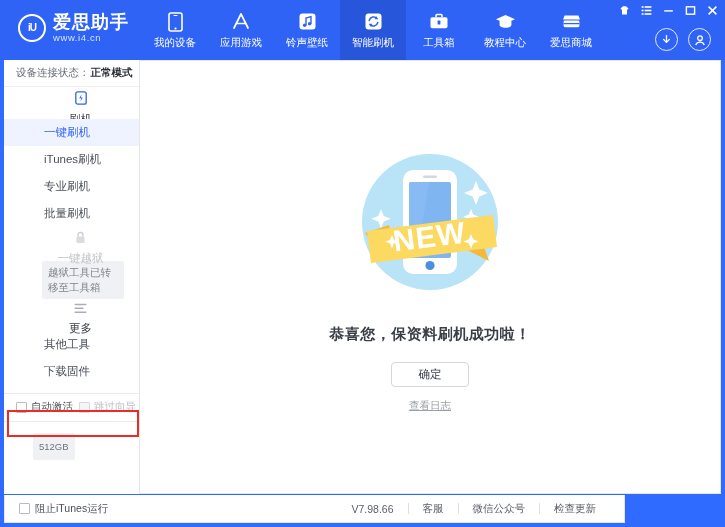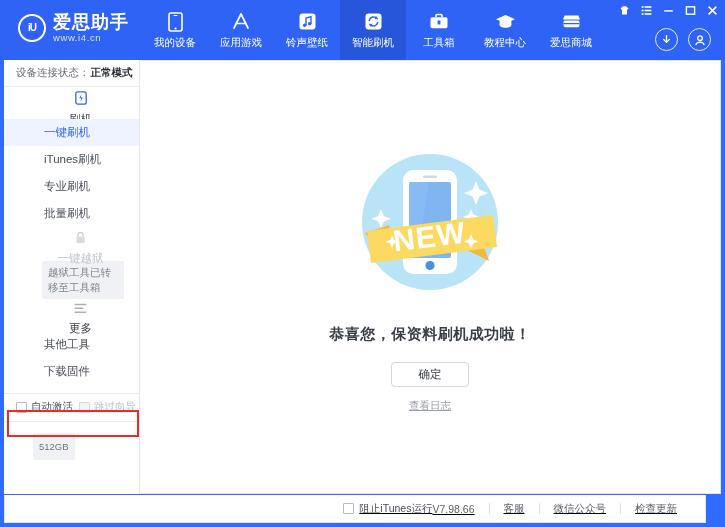--- a/index.html
+++ b/index.html
@@ -311,31 +311,30 @@
     font-size: 10.5px;
     color: #9aa0a8;
     text-decoration: underline;
     cursor: pointer;
   }
 
   
   .statusbar {
     position: absolute;
     left: 4px; top: 495px;
-    width: 702px;
+    width: 621px;
     height: 28px;
     background: #ffffff;
     border: 1px solid #e3e6ec;
     border-top: none;
     box-sizing: border-box;
     display: flex;
     align-items: center;
-    justify-content: flex-end;
+    justify-content: space-between;
     padding: 0 14px;
-    text-decoration: underline;
   }
   .sb-left {
     display: flex;
     align-items: center;
     gap: 5px;
     font-size: 10.5px;
     color: #4a4f58;
     cursor: pointer;
   }
   .sb-right {

